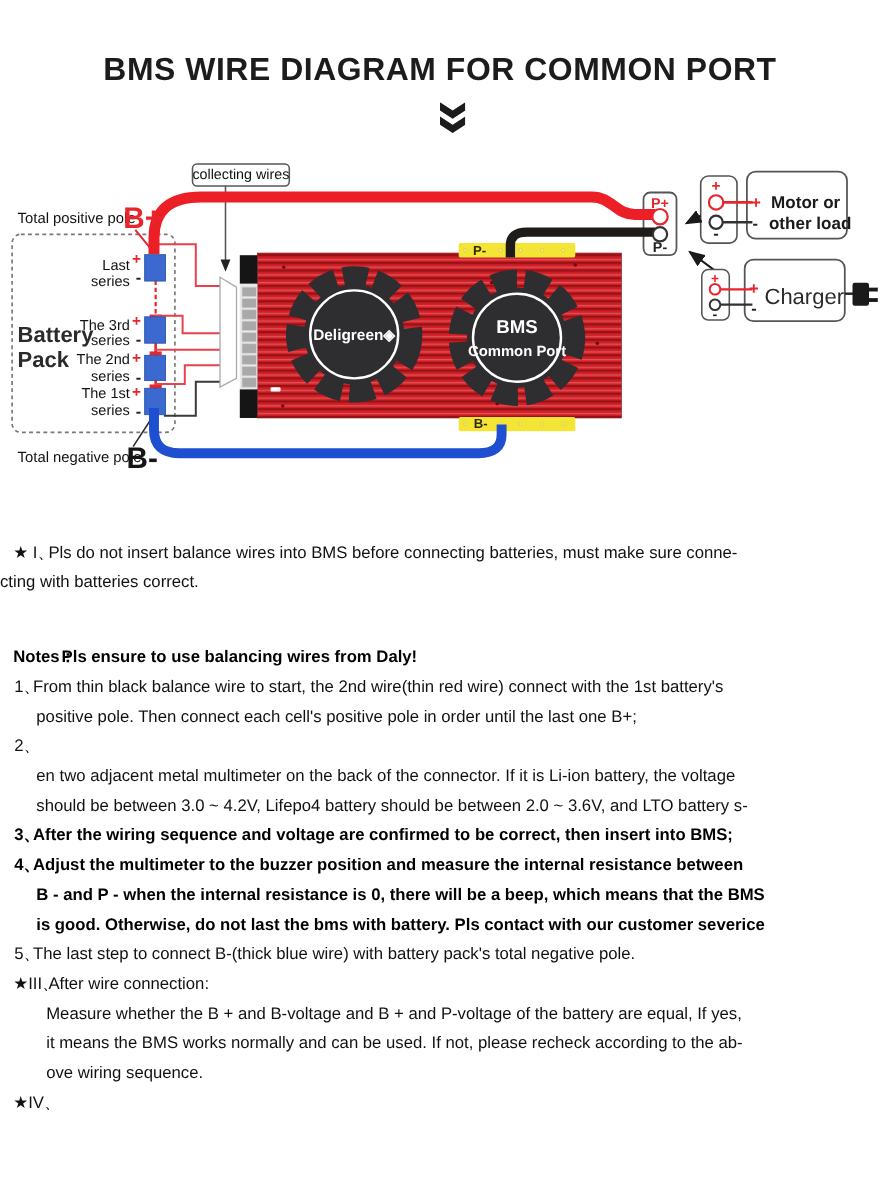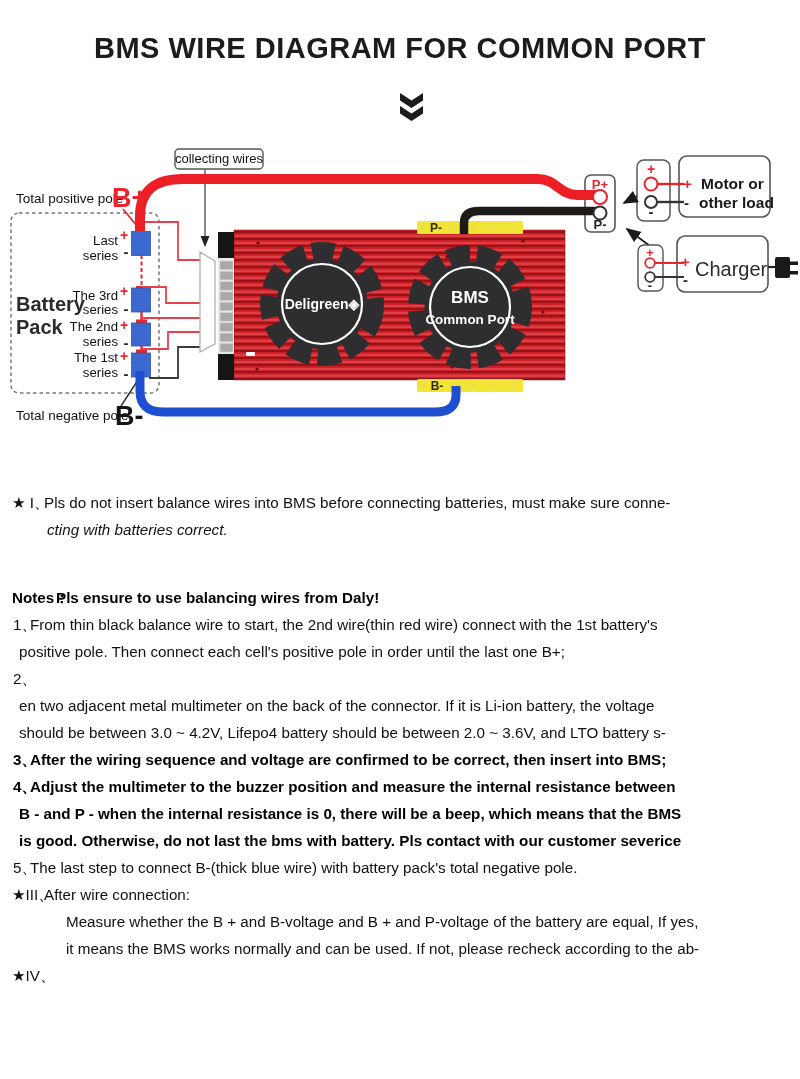--- a/index.html
+++ b/index.html
@@ -1,31 +1,31 @@
 <!DOCTYPE html>
 <html><head>
 <meta charset="utf-8">
 <style>
   html,body{margin:0;padding:0;background:#fff;}
   body{width:800px;height:1079px;position:relative;font-family:"Liberation Sans",sans-serif;overflow:hidden;}
-  .page-title{position:absolute;top:32px;left:0;width:800px;text-align:center;
+  .page-title{position:absolute;top:48px;left:0;width:800px;text-align:center;
     font-size:29px;font-weight:600;color:#1c1c1c;letter-spacing:.5px;white-space:nowrap;}
   .chevron{position:absolute;left:400px;top:93px;}
   .diagram{position:absolute;left:0;top:140px;width:800px;height:338px;}
   svg text{font-family:"Liberation Sans",sans-serif;}
   .instructions{position:absolute;top:489px;left:0;width:800px;}
   .ins-line{position:relative;height:27px;line-height:27px;font-size:15.2px;color:#111;white-space:nowrap;}
   .ins-line .mk{position:absolute;left:12px;}
   .mk13 .mk{left:13px;}
   .p44{padding-left:44px;}
-  .p47{padding-left:47px;font-style:italic;}
+  .p47{}
   .p53{padding-left:56px;margin-top:41px;}
   .p30{padding-left:30px;}
-  .p33{padding-left:19px;}
-  .p42{padding-left:66px;}
+  .p33{padding-left:33px;}
+  .p42{padding-left:42px;}
   .bold{font-weight:700;color:#000;}
 </style>
 </head>
 <body>
 
 <div class="page-title">BMS WIRE DIAGRAM FOR COMMON PORT</div>
 
 <svg class="chevron" width="23" height="29" viewBox="0 0 23 29">
   <polygon points="0,0 11.5,7.5 23,0 23,7.5 11.5,15 0,7.5" fill="#1b1b1b"></polygon>
   <polygon points="0,13 11.5,20.5 23,13 23,20.5 11.5,28 0,20.5" fill="#1b1b1b"></polygon>
@@ -279,17 +279,20 @@
     </div>
 
     <div class="ins-line p42">
       <span class="mk"></span><span>Measure whether the B + and B-voltage and B + and P-voltage of the battery are equal, If yes,</span>
     </div>
 
     <div class="ins-line p42">
       <span class="mk"></span><span>it means the BMS works normally and can be used. If not, please recheck according to the ab-</span>
     </div>
 
+    <div class="ins-line p42">
+      <span class="mk"></span><span>ove wiring sequence.</span>
+    </div>
 
     <div class="ins-line p44">
       <span class="mk">★IV、</span>
     </div>
   </div>
 
 </body></html>

